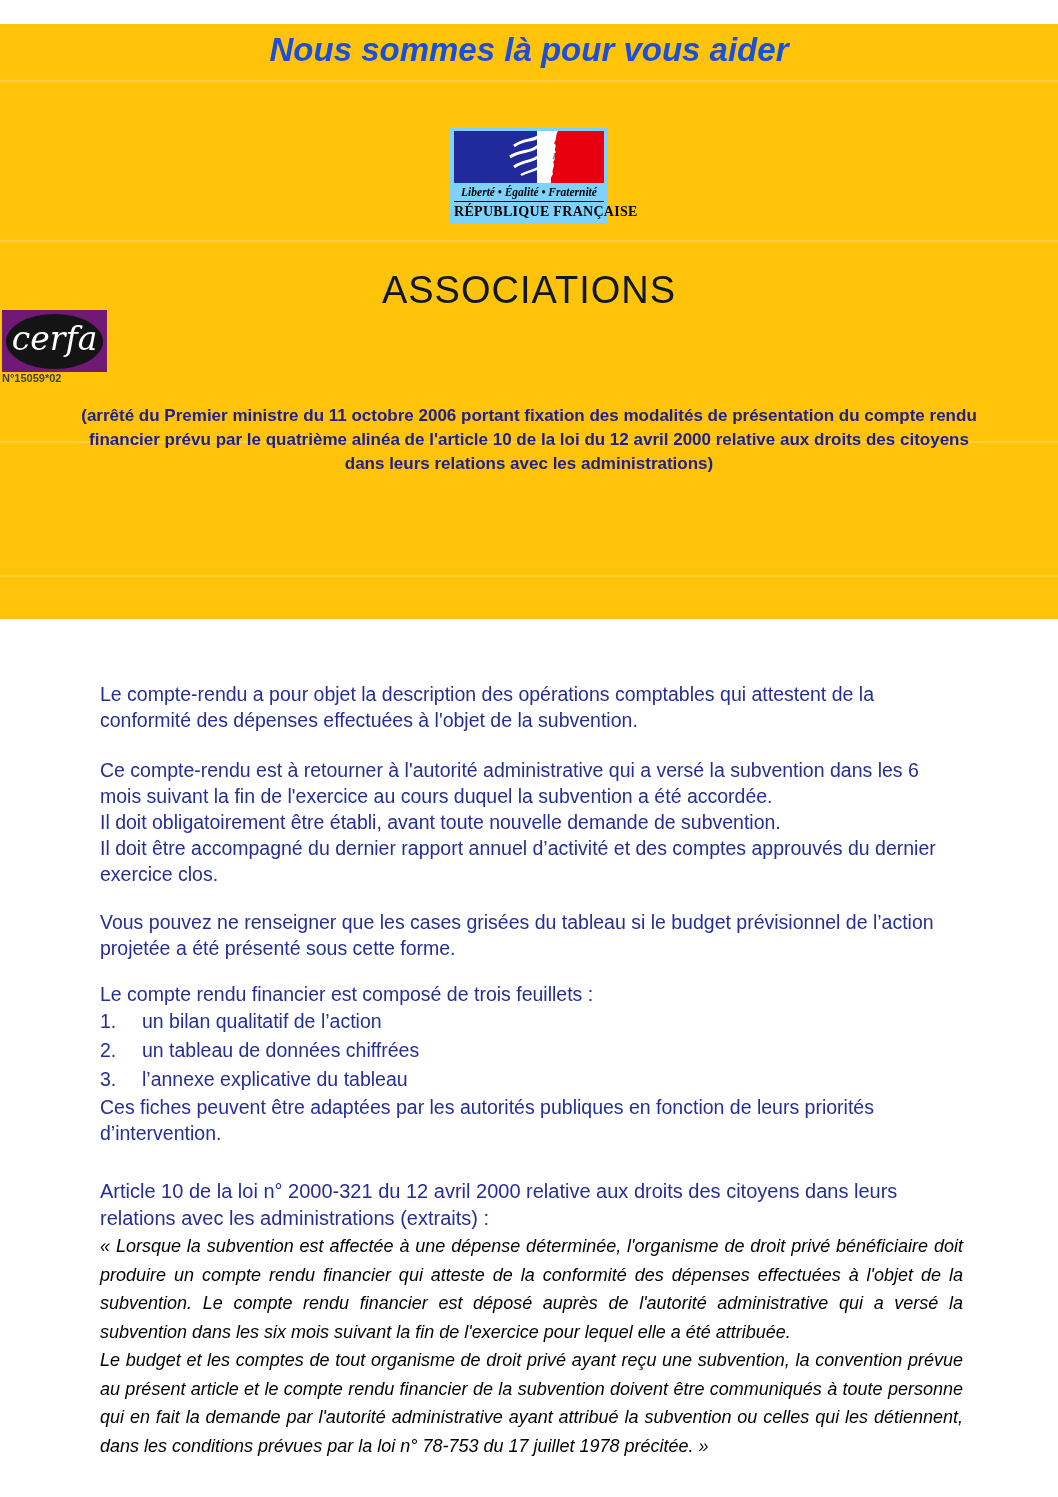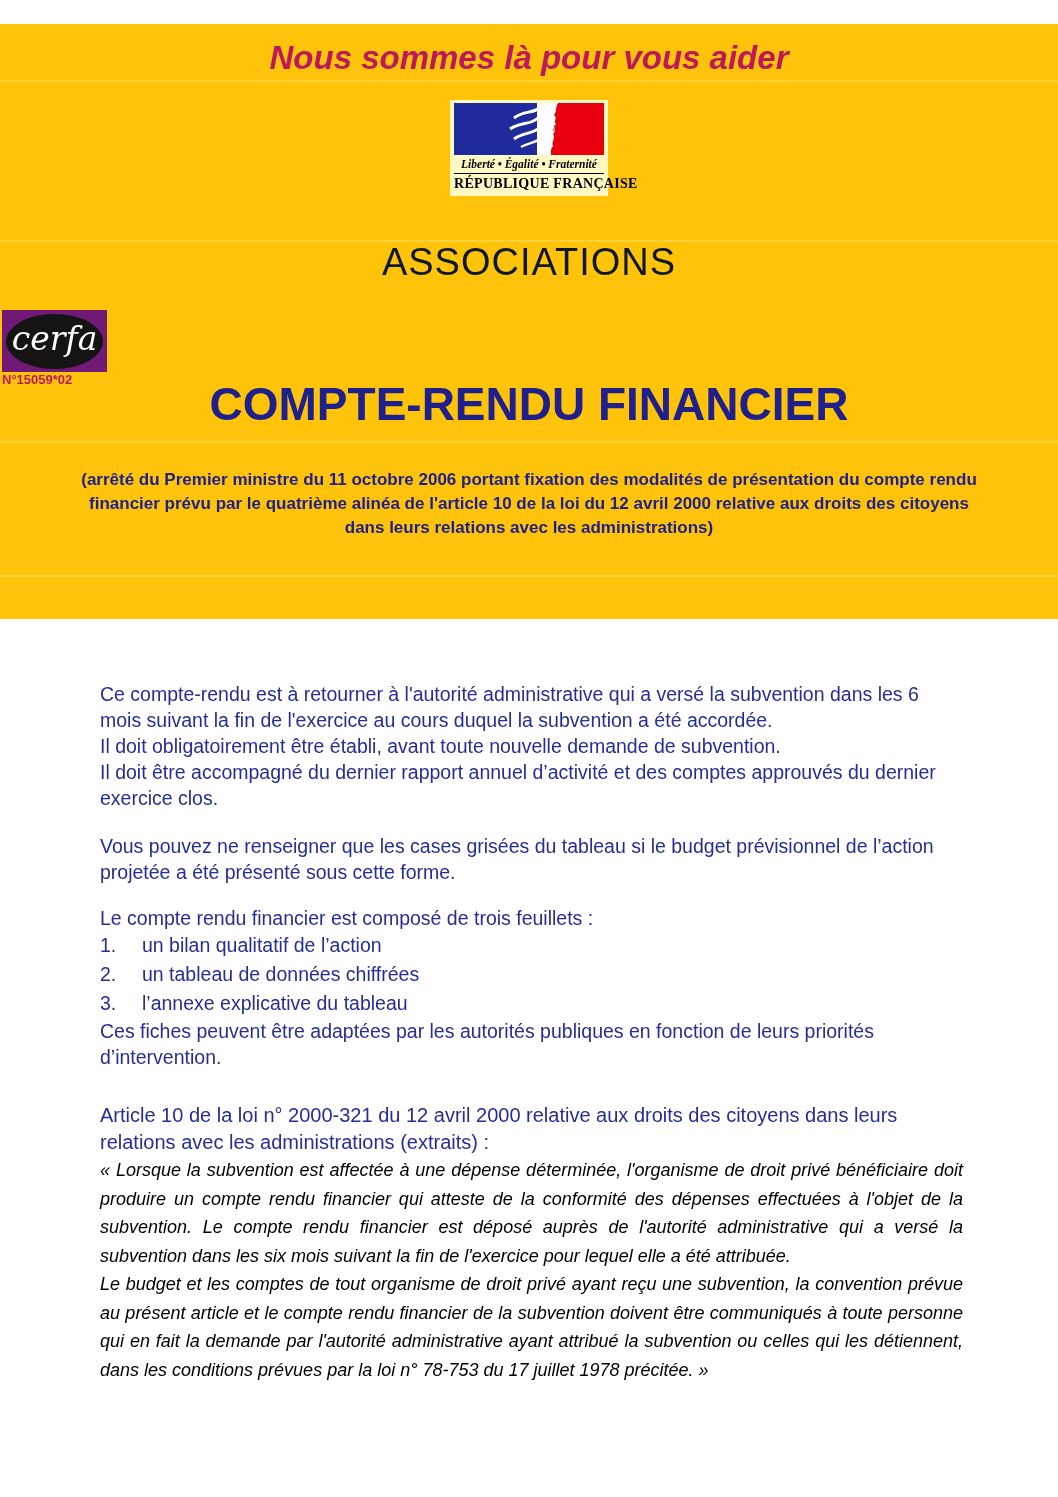--- a/index.html
+++ b/index.html
@@ -6,26 +6,26 @@
   html,body { background:#ffffff; }
   body { width:1058px; font-family:"Liberation Sans", sans-serif; }
   .page { position:relative; width:1058px; height:1497px; background:#ffffff; overflow:hidden; }
 
   .top-strip { height:24px; background:#ffffff; }
 
   .yellow-band { position:relative; height:595px; background:#FFC40A; }
   .hairline { position:absolute; left:0; width:100%; height:2px; background:#FFDA5C; opacity:.55; }
 
   .banner-title {
-    position:relative; padding-top:14px; text-align:center;
-    font-size:33px; line-height:40px; font-weight:bold; font-style:italic; color:#be185d;
+    position:relative; padding-top:6px; text-align:center;
+    font-size:33px; line-height:40px; font-weight:bold; font-style:italic; color:#1d4ed8;
   }
 
   .gov-logo {
-    position:relative; width:158px; margin:22px auto 0; background:#fef9c3; padding:3px 4px 3px;
+    position:relative; width:158px; margin:58px auto 0; background:#7dd3fc; padding:3px 4px 3px;
   }
   .gov-logo svg { display:block; }
   .motto {
     font-family:"Liberation Serif", serif; font-style:italic; font-weight:bold;
     font-size:11.5px; line-height:16px; text-align:center; color:#000;
     border-bottom:1.5px solid #000; padding-top:1px; padding-bottom:1px; white-space:nowrap;
   }
   .rf-name {
     font-family:"Liberation Serif", serif; font-weight:bold; font-size:14px; line-height:18px;
     text-align:right; color:#000; letter-spacing:.3px; padding-top:1px; white-space:nowrap;
@@ -33,21 +33,21 @@
 
   .associations {
     position:relative; margin-top:46px; text-align:center;
     font-size:38px; line-height:40px; color:#0f172a; letter-spacing:1px;
   }
 
   .cerfa-wrap { position:absolute; left:2px; top:286px; }
   .cerfa-box { width:105px; height:62px; background:#701a75; display:flex; align-items:center; justify-content:center; }
   .cerfa-ellipse { width:97px; height:55px; background:#141414; border-radius:50%; display:flex; align-items:center; justify-content:center; }
   .cerfa-text { font-family:"DejaVu Serif", serif; font-style:italic; color:#ffffff; font-size:33px; padding-bottom:5px; }
-  .cerfa-number { font-size:13px; font-weight:bold; color:#be185d; margin-top:0; }
+  .cerfa-number { font-size:11px; font-weight:bold; color:#404040; margin-top:0; }
 
   .main-title {
     position:relative; margin-top:94px; text-align:center;
     font-size:46px; line-height:56px; font-weight:bold; color:#20208C;
   }
 
   .decree {
     position:relative; margin:36px auto 0; width:968px; text-align:center;
     font-size:17px; line-height:24px; font-weight:bold; color:#20208C;
   }
@@ -100,32 +100,32 @@
     <div class="cerfa-wrap">
       <div class="cerfa-box">
         <div class="cerfa-ellipse">
           <span class="cerfa-text">cerfa</span>
         </div>
       </div>
       <div class="cerfa-number">N°15059*02</div>
     </div>
 
     <div class="main-title">
-      <div>COMPTE-RENDU FINANCIER</div>
     </div>
 
     <div class="decree">
       <div>(arrêté du Premier ministre du 11 octobre 2006 portant fixation des modalités de présentation du compte rendu</div>
       <div>financier prévu par le quatrième alinéa de l'article 10 de la loi du 12 avril 2000 relative aux droits des citoyens</div>
       <div>dans leurs relations avec les administrations)</div>
     </div>
   </div>
 
   <div class="content">
 
+    <div class="para">Le compte-rendu a pour objet la description des opérations comptables qui attestent de la conformité des dépenses effectuées à l'objet de la subvention.</div>
 
     <div class="para para-tight">
       <div>Ce compte-rendu est à retourner à l'autorité administrative qui a versé la subvention dans les 6 mois suivant la fin de l'exercice au cours duquel la subvention a été accordée.</div>
       <div>Il doit obligatoirement être établi, avant toute nouvelle demande de subvention.</div>
       <div>Il doit être accompagné du dernier rapport annuel d’activité et des comptes approuvés du dernier exercice clos.</div>
     </div>
 
     <div class="para" style="margin-bottom:20px">Vous pouvez ne renseigner que les cases grisées du tableau si le budget prévisionnel de l’action projetée a été présenté sous cette forme.</div>
 
     <div class="list-block">

